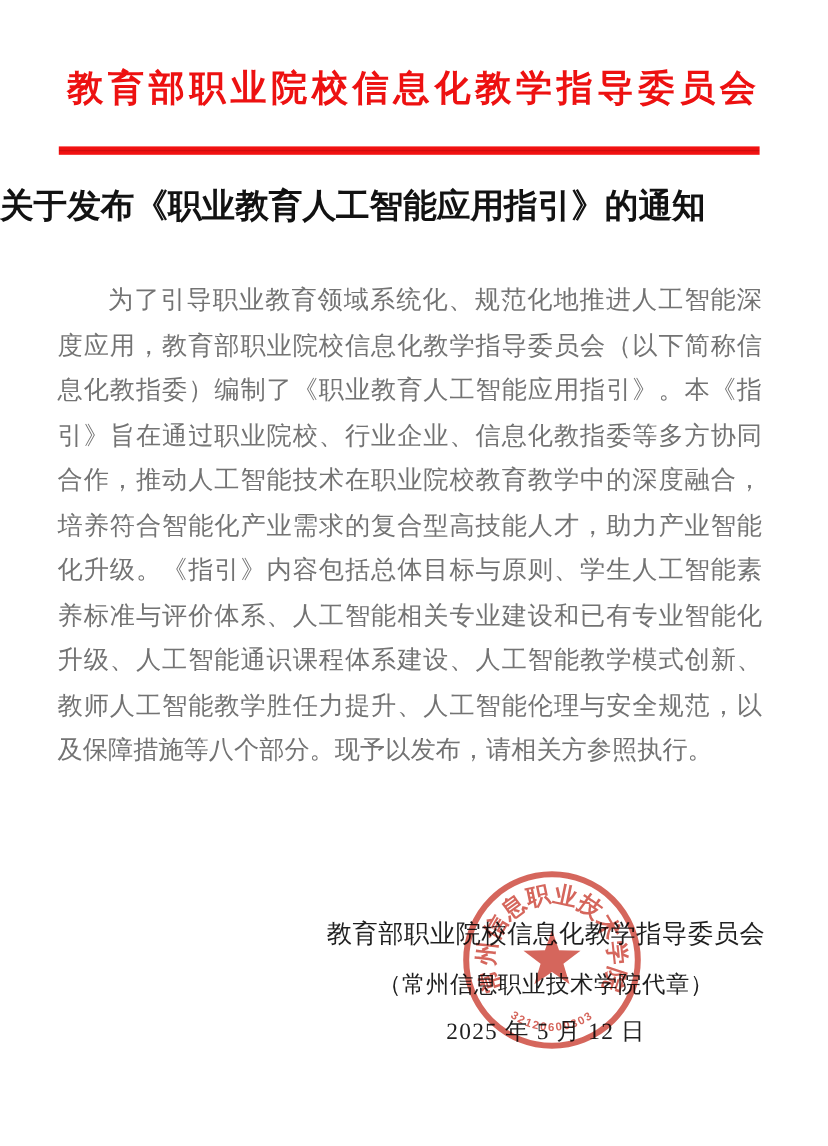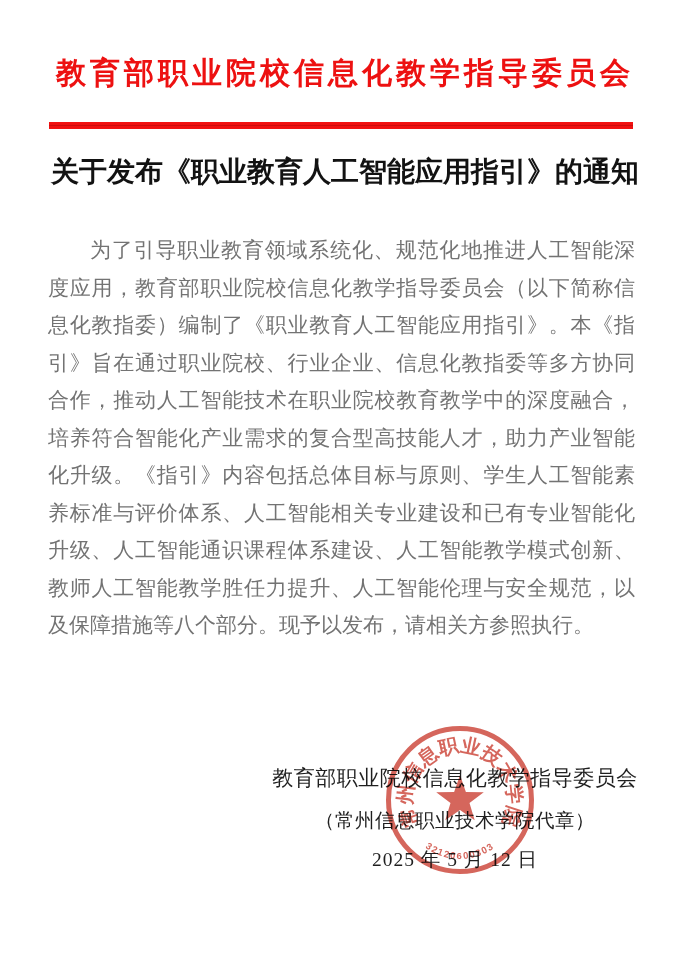--- a/index.html
+++ b/index.html
@@ -38,21 +38,20 @@
     height: 7px;
     background: linear-gradient(180deg, #f31313 0%, #ee1010 42%, #c30c0c 52%, #ee1010 62%, #f31313 100%);
   }
   
   .doc-title {
     position: absolute;
     top: 152px;
     left: 0;
     width: 100%;
     margin: 0;
-    text-align: center;
     color: #121212;
     font-size: 28px;
     font-weight: 700;
     white-space: nowrap;
   }
   
   .body-text {
     position: absolute;
     top: 231px;
     left: 48px;

